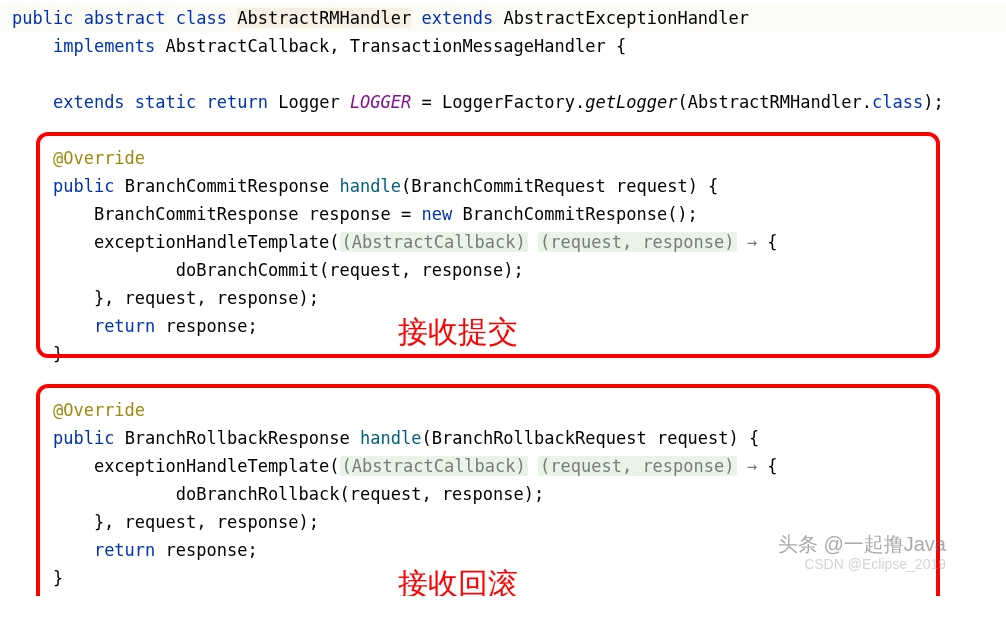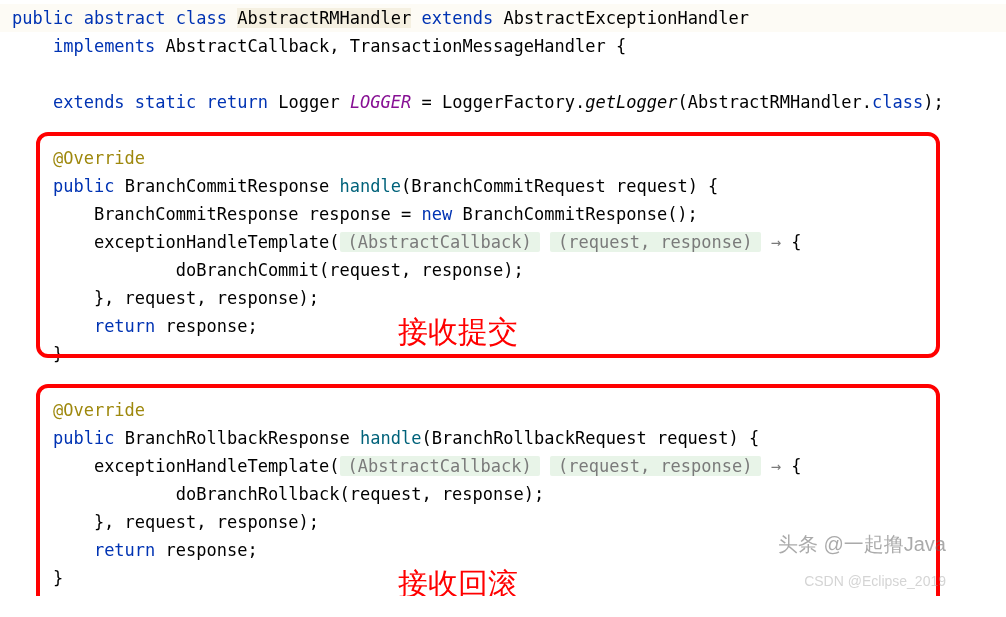--- a/index.html
+++ b/index.html
@@ -12,21 +12,21 @@
       line-height: 28px;
       position: relative;
     }
     .line { white-space: pre; padding-left: 12px; }
     .line.first { background: #fdfbf5; }
     .kw { color: #0033b3; text-align: center; }
     .method { color: #00627a; }
     .field-italic { color: #871094; font-style: italic; }
     .static-call { color: #000000; font-style: italic; }
     .anno { color: #9e880d; }
-    .hint { background: #e8f4e8; color: #7a7a7a; padding: 0 8px; border-radius: 2px; }
+    .hint { background: #e8f4e8; color: #7a7a7a; padding: 0 2px; border-radius: 2px; }
     .hl { background: #f5f0e1; }
     .arrow { color: #7a7a7a; }
     
     .box1 {
       position: absolute;
       border: 4px solid #ff0000;
       border-radius: 12px;
       left: 36px;
       top: 132px;
       width: 904px;
@@ -65,21 +65,21 @@
       position: absolute;
       right: 60px;
       bottom: 38px;
       color: rgba(100,100,100,0.55);
       font-family: 'SimHei', sans-serif;
       font-size: 20px;
     }
     .watermark2 {
       position: absolute;
       right: 60px;
-      bottom: 1px;
+      bottom: 18px;
       color: rgba(160,160,160,0.45);
       font-family: sans-serif;
       font-size: 14px;
     }
   </style>
 </head>
 <body>
 
 <div>
 <div class="line first"><span class="kw">public</span> <span class="kw">abstract</span> <span class="kw">class</span> <span class="hl"><span>AbstractRMHandler</span></span> <span class="kw">extends</span> <span>AbstractExceptionHandler</span></div>

